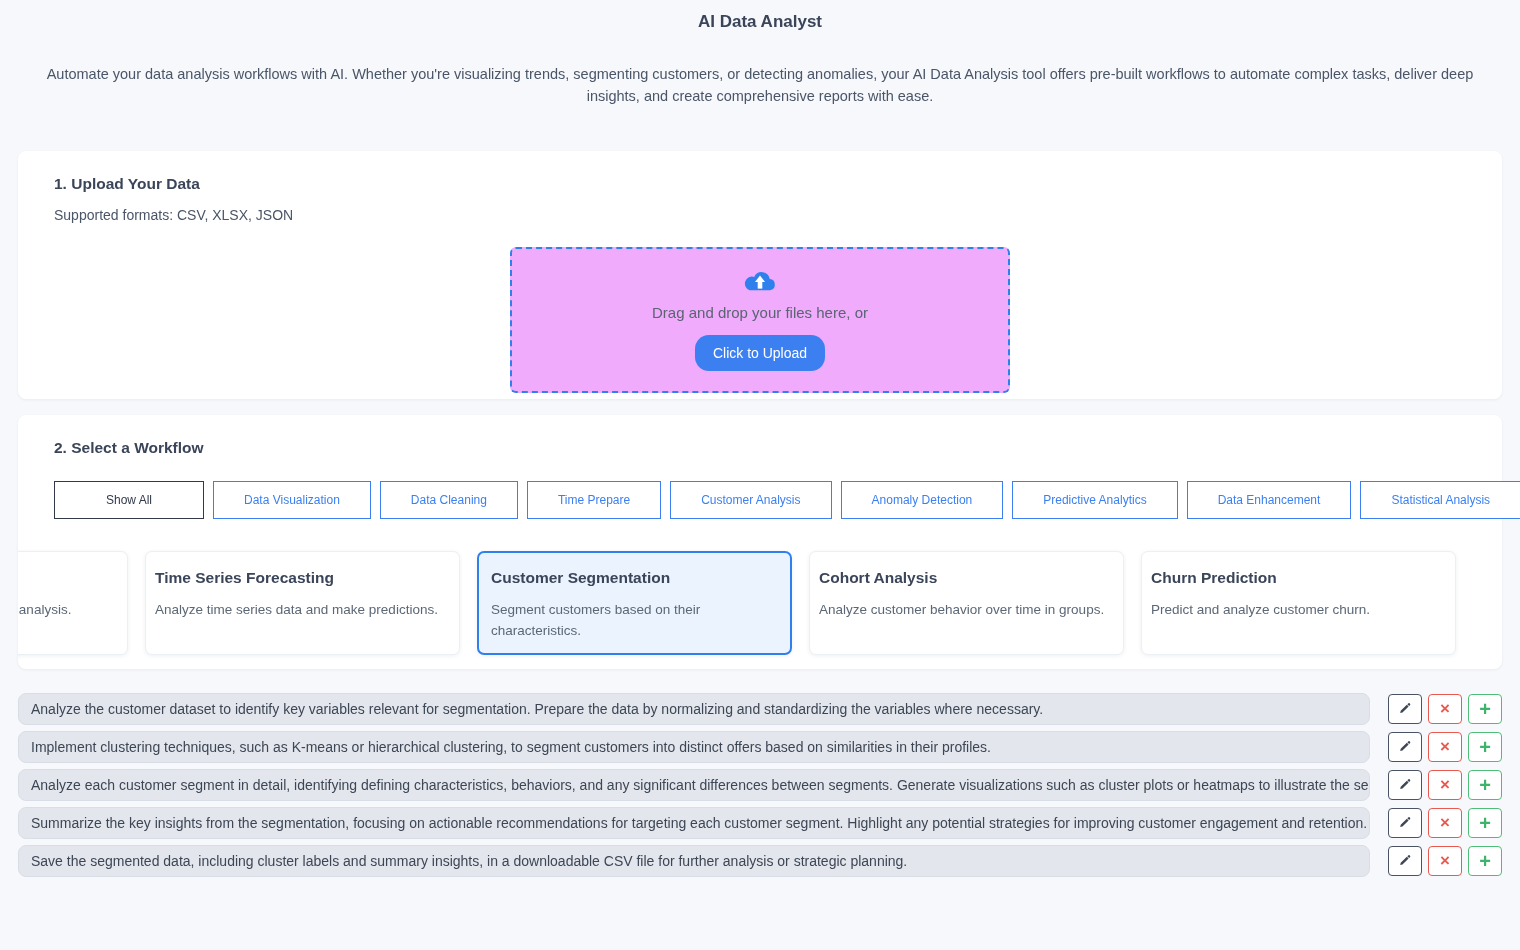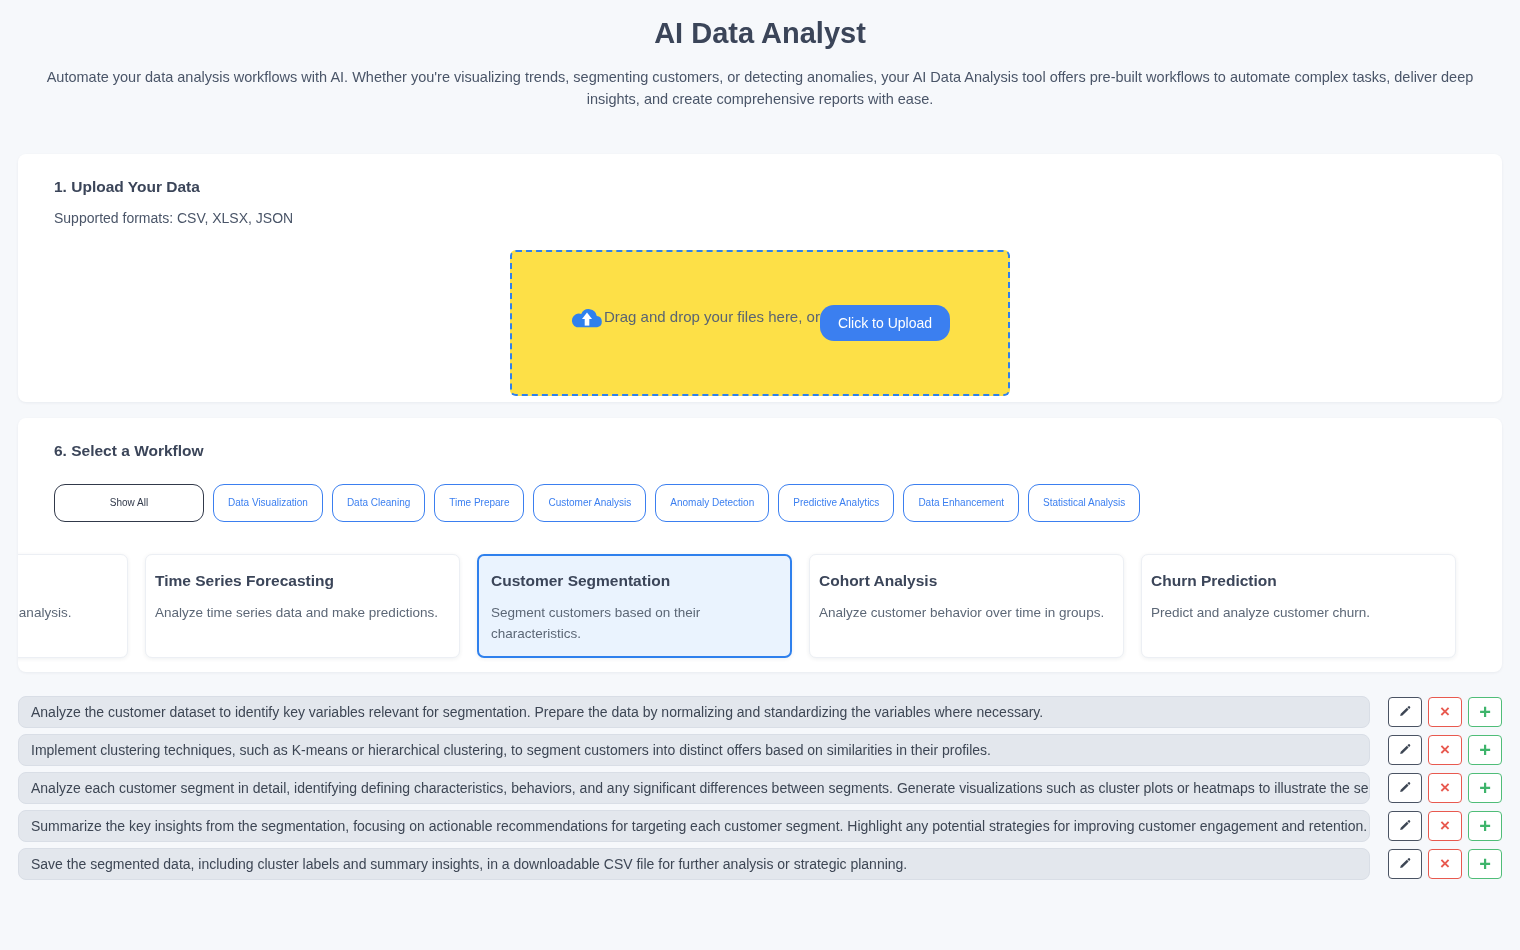--- a/index.html
+++ b/index.html
@@ -10,29 +10,29 @@
     background: #f6f8fb;
     font-family: "Liberation Sans", sans-serif;
     color: #3c4858;
     overflow: hidden;
   }
   .page { width: 1520px; height: 950px; position: relative; }
 
   
   .hero-title {
     text-align: center;
-    font-size: 29px;
+    font-size: 17px;
     font-weight: bold;
     color: #3b4559;
     margin: 0;
-    padding-top: 16px;
+    padding-top: 5px;
     line-height: 34px;
   }
   .hero-sub {
-    margin: 0 auto;
+    margin: 8px auto;
     padding-top: 16px;
     max-width: 1480px;
     text-align: center;
     font-size: 14.5px;
     line-height: 22px;
     color: #4a5568;
   }
 
   
   .panel {
@@ -58,23 +58,23 @@
     line-height: 20px;
   }
 
   
   .dropzone-wrap { display: flex; justify-content: center; margin-top: 22px; }
   .dropzone {
     width: 500px;
     height: 146px;
     border: 2px dashed #2f80ed;
     border-radius: 6px;
-    background: #fde047;
-    display: flex;
-    flex-direction: row;
+    background: #f0abfc;
+    display: flex;
+    flex-direction: column;
     align-items: center;
     justify-content: center;
   }
   .cloud-icon { line-height: 0; margin-bottom: 8px; }
   .dz-text {
     font-size: 15px;
     color: #5a6472;
     margin-bottom: 12px;
     line-height: 20px;
   }
@@ -94,24 +94,24 @@
   .tabs {
     display: flex;
     gap: 9px;
     margin: 22px 0 0 16px;
     padding-right: 16px;
   }
   .tab {
     border: 1px solid #3b7ff0;
     color: #3b7ff0;
     background: #ffffff;
-    border-radius: 11px;
-    font-size: 10px;
+    border-radius: 0;
+    font-size: 12px;
     font-family: "Liberation Sans", sans-serif;
-    padding: 9px 14px;
+    padding: 9px 30px;
     white-space: nowrap;
     cursor: pointer;
     line-height: 18px;
   }
   .tab.active {
     border: 1px solid #31394a;
     color: #31394a;
     min-width: 150px;
     text-align: center;
   }
@@ -223,21 +223,21 @@
             <rect x="14.7" y="12.2" width="4.6" height="7.4" fill="#ffffff"></rect>
           </svg>
         </span>
         <div class="dz-text">Drag and drop your files here, or</div>
         <button class="btn-upload">Click to Upload</button>
       </div>
     </div>
   </section>
 
   <section class="panel panel-workflow">
-    <h2 class="panel-title">6. Select a Workflow</h2>
+    <h2 class="panel-title">2. Select a Workflow</h2>
 
     <div class="tabs" id="tabs">
         <button class="tab active">Show All</button>
         <button class="tab">Data Visualization</button>
         <button class="tab">Data Cleaning</button>
         <button class="tab">Time Prepare</button>
         <button class="tab">Customer Analysis</button>
         <button class="tab">Anomaly Detection</button>
         <button class="tab">Predictive Analytics</button>
         <button class="tab">Data Enhancement</button>

